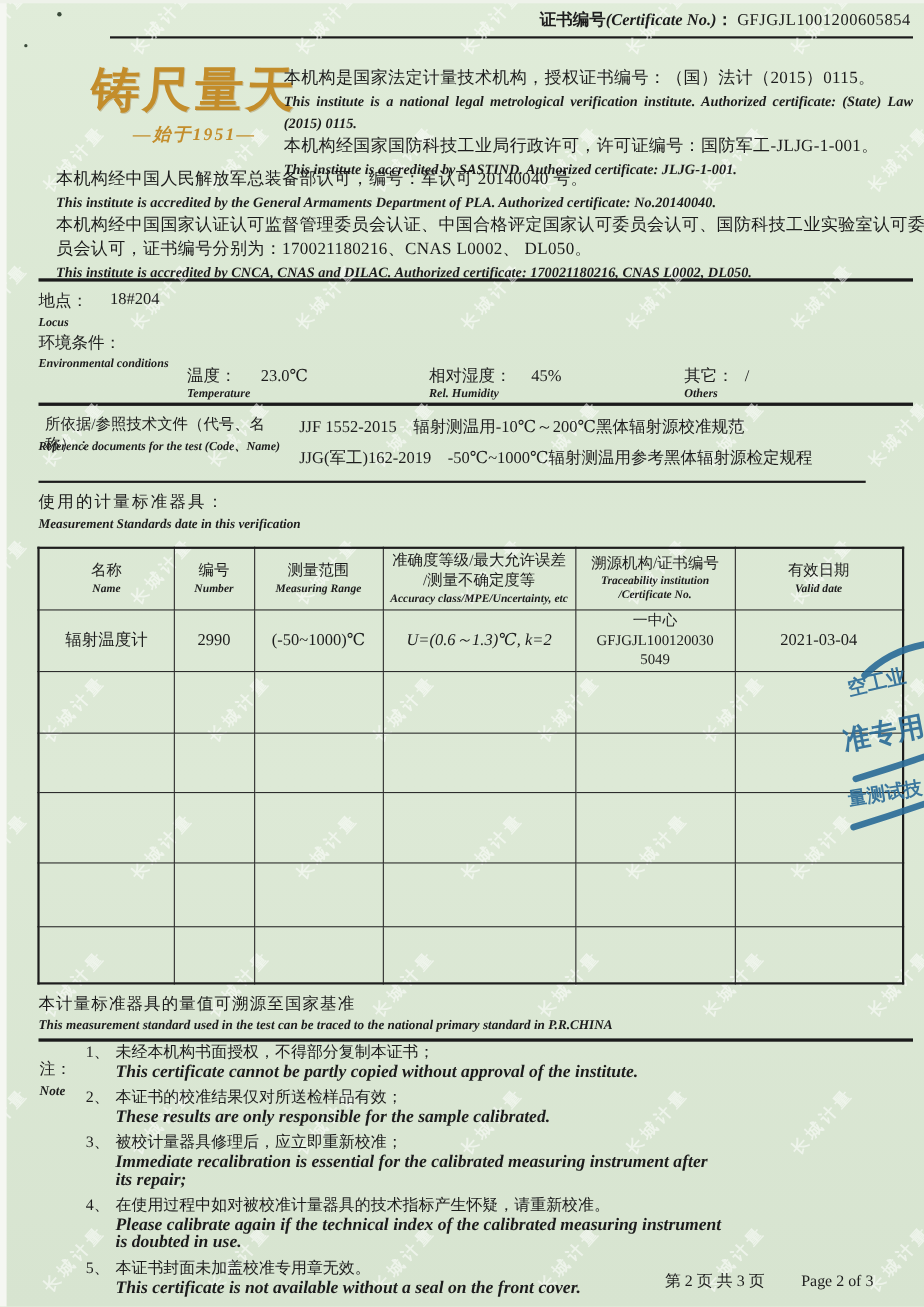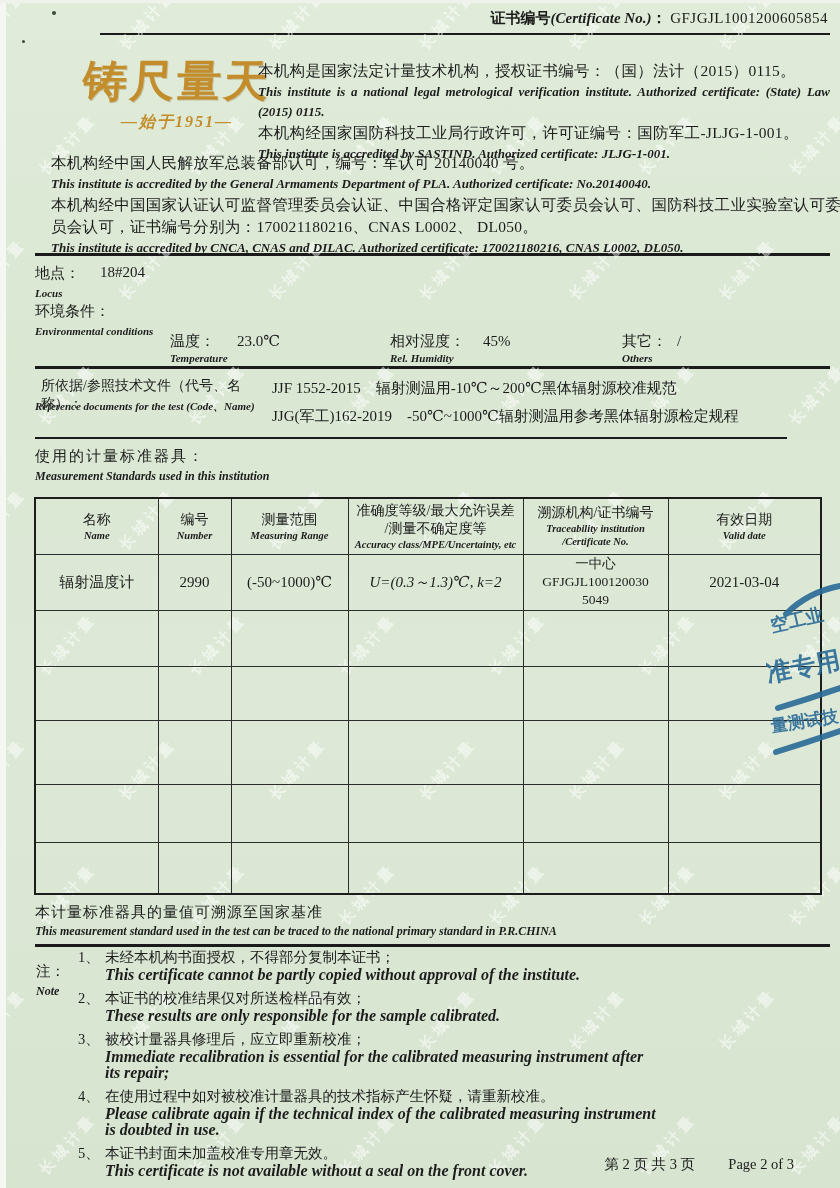--- a/index.html
+++ b/index.html
@@ -179,21 +179,21 @@
   <div class="rule" style="left:35px;top:366px;width:795px;height:2.5px;"></div>
 
   <div class="abs z cn" style="left:41px;top:377px;width:236px;font-size:14px;">所依据/参照技术文件（代号、名称）：</div>
   <div class="abs z en small-en" style="left:35px;top:399px;width:236px;">Reference documents for the test (Code、Name)</div>
   <div class="abs z cn lab15" style="left:272px;top:379px;width:560px;">JJF 1552-2015　辐射测温用-10℃～200℃黑体辐射源校准规范</div>
   <div class="abs z cn lab15" style="left:272px;top:407px;width:560px;">JJG(军工)162-2019　-50℃~1000℃辐射测温用参考黑体辐射源检定规程</div>
 
   <div class="rule" style="left:35px;top:437px;width:752px;height:1.5px;"></div>
 
   <div class="abs z cn lab15" style="left:35px;top:447px;letter-spacing:2px;">使用的计量标准器具：</div>
-  <div class="abs z en" style="left:35px;top:469px;font-size:12px;">Measurement Standards used in this institution</div>
+  <div class="abs z en" style="left:35px;top:469px;font-size:12px;">Measurement Standards date in this verification</div>
 
   <table class="std abs z" style="left:34px;top:497px;width:786px;">
     <colgroup>
       <col style="width:123px">
         <col style="width:73px">
         <col style="width:117px">
       <col style="width:175px">
         <col style="width:145px">
         <col style="width:153px">
     </colgroup>
@@ -223,21 +223,21 @@
           </td>
       <td>
             <span class="th-cn cn">有效日期</span>
             <span class="th-en">Valid date</span>
           </td>
     </tr>
     <tr style="height:56px;">
       <td class="cell-v cn">辐射温度计</td>
       <td class="cell-v">2990</td>
       <td class="cell-v">(-50~1000)℃</td>
-      <td class="cell-v" style="font-style:italic;">U=(0.3～1.3)℃,  k=2</td>
+      <td class="cell-v" style="font-style:italic;">U=(0.6～1.3)℃,  k=2</td>
       <td class="cell-v" style="font-size:13.5px;">一中心
 GFJGJL100120030
 5049</td>
       <td class="cell-v">2021-03-04</td>
     </tr>
     <tr style="height:56px;">
           <td></td>
           <td></td>
           <td></td>
           <td></td>

